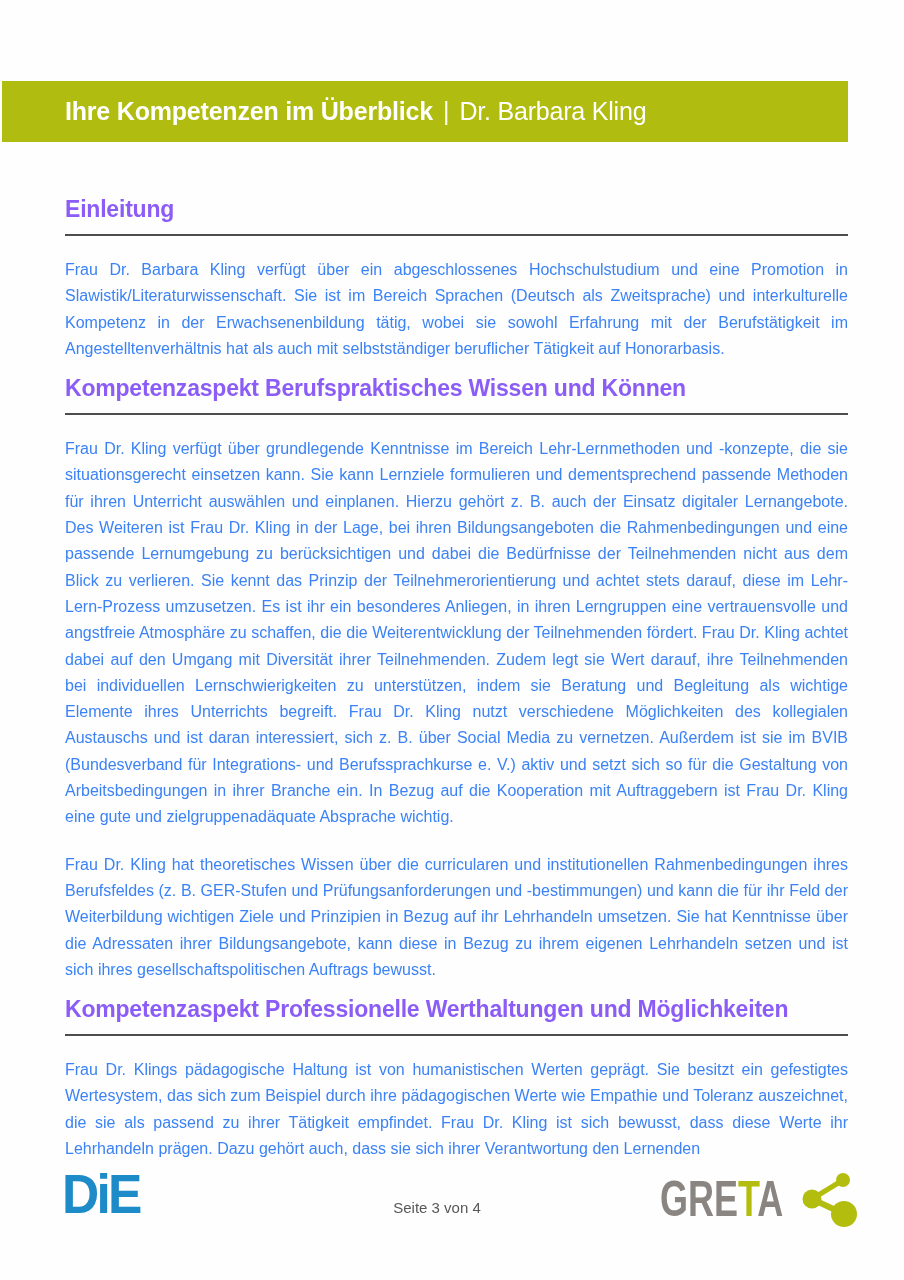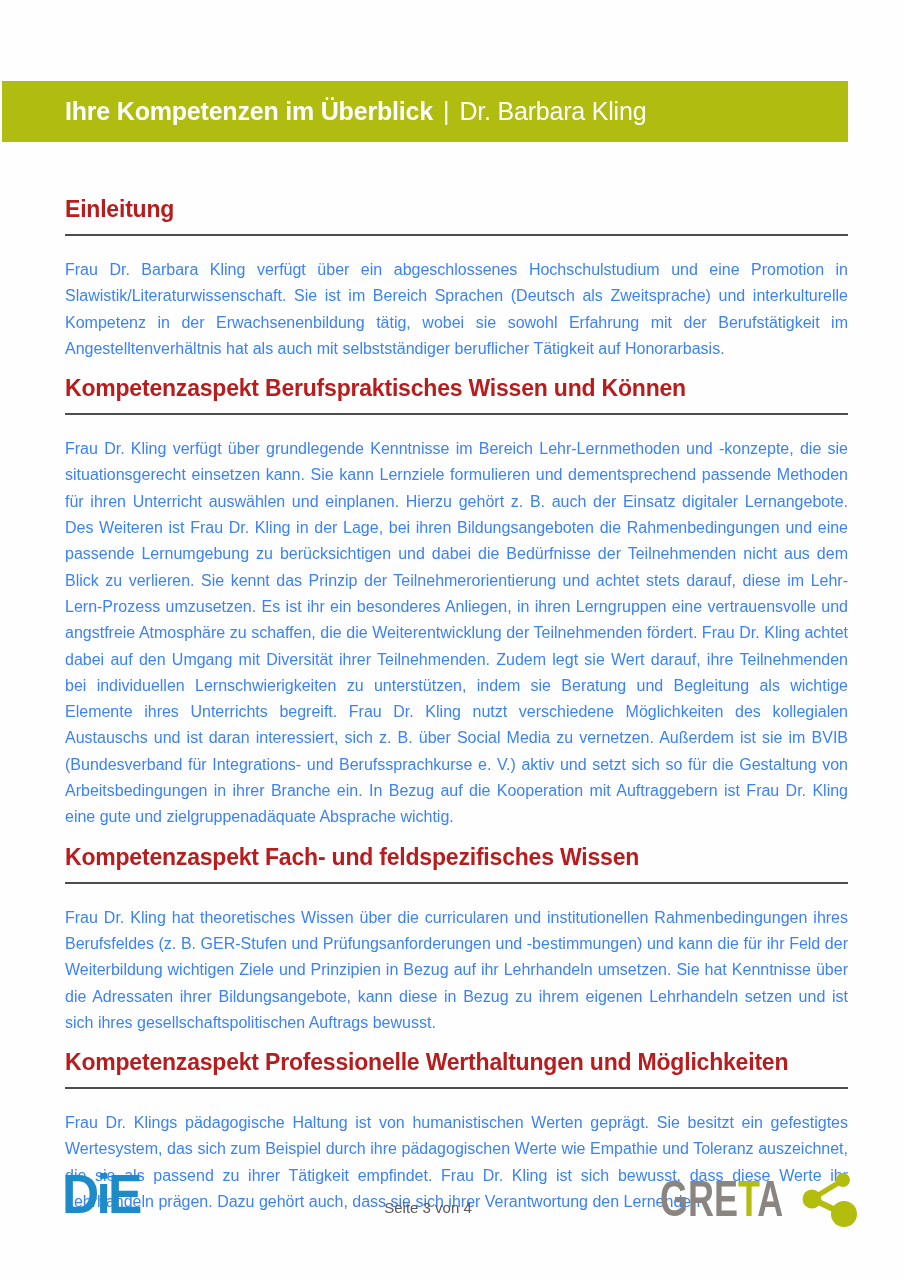--- a/index.html
+++ b/index.html
@@ -39,21 +39,21 @@
     position: absolute;
     top: 142px; left: 65px;
     width: 783px;
   }
   section.sec { margin-top: 13px; }
   section.sec.first { margin-top: 54px; }
   .sec h2 {
     margin: 0;
     font-size: 23px;
     font-weight: bold;
-    color: #b91c1c;
+    color: #8b5cf6;
     letter-spacing: -0.2px;
     padding-bottom: 11px;
     border-bottom: 2px solid #4d4d4d;
   }
   .sec p.body {
     margin: 21px 0 0 0;
     font-size: 16px;
     line-height: 26.3px;
     color: #3b82f6;
     text-align: justify;
@@ -66,21 +66,21 @@
     font-size: 56px;
     font-weight: bold;
     color: #1e8bc9;
     letter-spacing: -3px;
     line-height: 1;
     transform: scaleX(0.92);
     transform-origin: left center;
   }
   .pageno {
     position: absolute;
-    top: 1199px; left: 428px;
+    top: 1199px; left: 437px;
     transform: translateX(-50%);
     font-size: 15px;
     color: #585858;
   }
   .greta-logo {
     position: absolute;
     left: 660px; top: 1170px;
     display: flex;
     align-items: center;
   }
@@ -114,21 +114,20 @@
       <h2>Einleitung</h2>
       <p class="body">Frau Dr. Barbara Kling verfügt über ein abgeschlossenes Hochschulstudium und eine Promotion in Slawistik/Literaturwissenschaft. Sie ist im Bereich Sprachen (Deutsch als Zweitsprache) und interkulturelle Kompetenz in der Erwachsenenbildung tätig, wobei sie sowohl Erfahrung mit der Berufstätigkeit im Angestelltenverhältnis hat als auch mit selbstständiger beruflicher Tätigkeit auf Honorarbasis.</p>
     </section>
 
     <section class="sec">
       <h2>Kompetenzaspekt Berufspraktisches Wissen und Können</h2>
       <p class="body">Frau Dr. Kling verfügt über grundlegende Kenntnisse im Bereich Lehr-Lernmethoden und -konzepte, die sie situationsgerecht einsetzen kann. Sie kann Lernziele formulieren und dementsprechend passende Methoden für ihren Unterricht auswählen und einplanen. Hierzu gehört z. B. auch der Einsatz digitaler Lernangebote. Des Weiteren ist Frau Dr. Kling in der Lage, bei ihren Bildungsangeboten die Rahmenbedingungen und eine passende Lernumgebung zu berücksichtigen und dabei die Bedürfnisse der Teilnehmenden nicht aus dem Blick zu verlieren. Sie kennt das Prinzip der Teilnehmerorientierung und achtet stets darauf, diese im Lehr-Lern-Prozess umzusetzen. Es ist ihr ein besonderes Anliegen, in ihren Lerngruppen eine vertrauensvolle und angstfreie Atmosphäre zu schaffen, die die Weiterentwicklung der Teilnehmenden fördert. Frau Dr. Kling achtet dabei auf den Umgang mit Diversität ihrer Teilnehmenden. Zudem legt sie Wert darauf, ihre Teilnehmenden bei individuellen Lernschwierigkeiten zu unterstützen, indem sie Beratung und Begleitung als wichtige Elemente ihres Unterrichts begreift. Frau Dr. Kling nutzt verschiedene Möglichkeiten des kollegialen Austauschs und ist daran interessiert, sich z. B. über Social Media zu vernetzen. Außerdem ist sie im BVIB (Bundesverband für Integrations- und Berufssprachkurse e. V.) aktiv und setzt sich so für die Gestaltung von Arbeitsbedingungen in ihrer Branche ein. In Bezug auf die Kooperation mit Auftraggebern ist Frau Dr. Kling eine gute und zielgruppenadäquate Absprache wichtig.</p>
     </section>
 
     <section class="sec">
-      <h2>Kompetenzaspekt Fach- und feldspezifisches Wissen</h2>
       <p class="body">Frau Dr. Kling hat theoretisches Wissen über die curricularen und institutionellen Rahmenbedingungen ihres Berufsfeldes (z. B. GER-Stufen und Prüfungsanforderungen und -bestimmungen) und kann die für ihr Feld der Weiterbildung wichtigen Ziele und Prinzipien in Bezug auf ihr Lehrhandeln umsetzen. Sie hat Kenntnisse über die Adressaten ihrer Bildungsangebote, kann diese in Bezug zu ihrem eigenen Lehrhandeln setzen und ist sich ihres gesellschaftspolitischen Auftrags bewusst.</p>
     </section>
 
     <section class="sec">
       <h2>Kompetenzaspekt Professionelle Werthaltungen und Möglichkeiten</h2>
       <p class="body">Frau Dr. Klings pädagogische Haltung ist von humanistischen Werten geprägt. Sie besitzt ein gefestigtes Wertesystem, das sich zum Beispiel durch ihre pädagogischen Werte wie Empathie und Toleranz auszeichnet, die sie als passend zu ihrer Tätigkeit empfindet. Frau Dr. Kling ist sich bewusst, dass diese Werte ihr Lehrhandeln prägen. Dazu gehört auch, dass sie sich ihrer Verantwortung den Lernenden</p>
     </section>
 
   </main>
 

